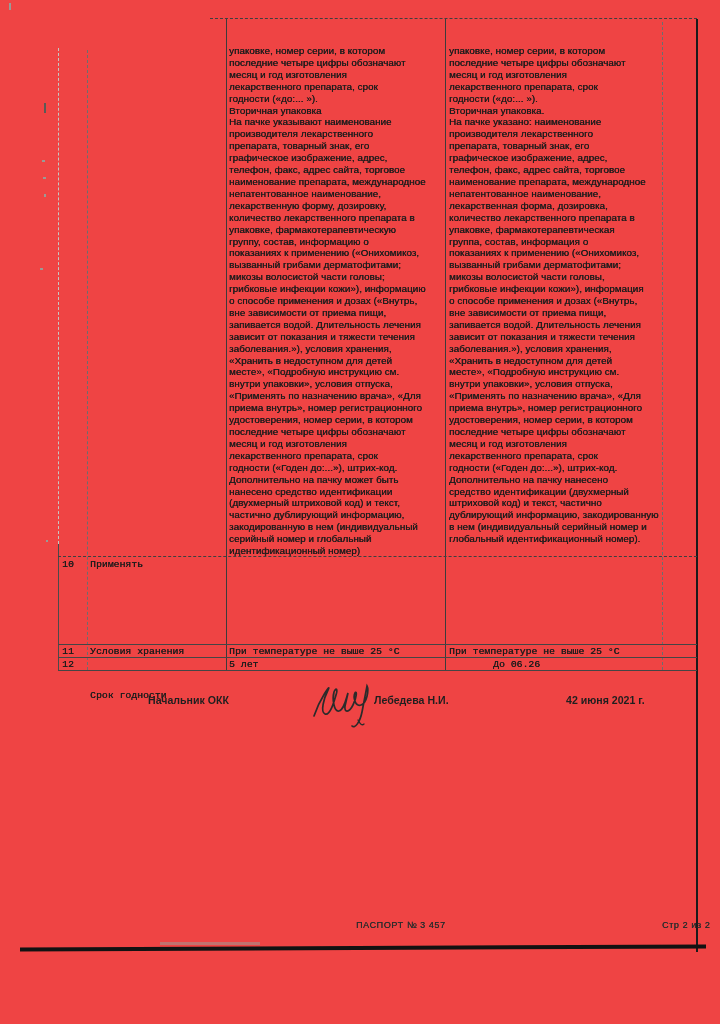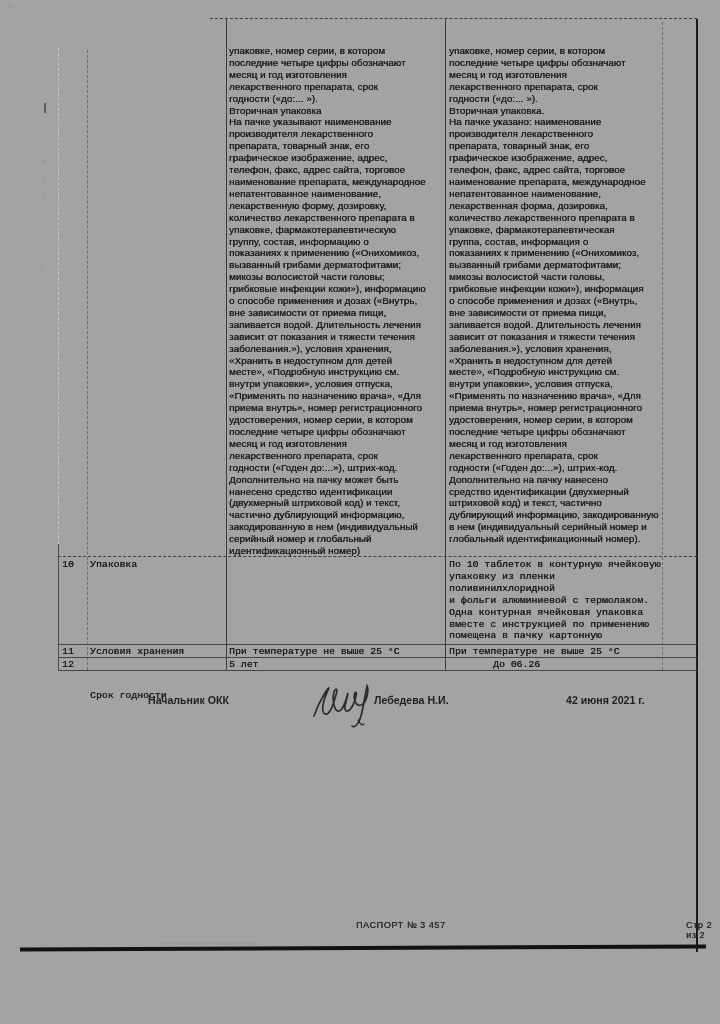--- a/index.html
+++ b/index.html
@@ -1,19 +1,19 @@
 <!DOCTYPE html>
 <html><head>
 <meta charset="utf-8">
 <style>
   html,body{margin:0;padding:0;}
   body{background:#e8e8e6;}
   #page{
     position:relative;width:720px;height:1024px;margin:0 auto;
-    background:#a3a3a3;overflow:hidden;
+    background:#ef4444;overflow:hidden;
     font-family:"Liberation Sans",sans-serif;color:#1d1d1d;
   }
   .abs{position:absolute;}
   .body-txt{
     position:absolute;
     font-family:"Liberation Sans",sans-serif;
     font-size:9.8px;line-height:11.9px;
     color:#1c1c1c;white-space:pre-line;
     text-shadow:0.35px 0 0 #1c1c1c;
     letter-spacing:0.05px;
@@ -149,27 +149,21 @@
 лекарственного препарата, срок
 годности («Годен до:...»), штрих-код.
 Дополнительно на пачку  нанесено
 средство идентификации (двухмерный
 штриховой код) и текст, частично
 дублирующий информацию, закодированную
 в нем (индивидуальный серийный номер и
 глобальный идентификационный номер).</div>
 
   <div class="cell-txt" style="left:62px;top:559px;">10</div>
-  <div class="cell-txt" style="left:90px;top:559px;">Упаковка</div>
-  <div class="cell-txt" style="left:449px;top:559px;width:212px;">По 10  таблеток в контурную ячейковую
-упаковку из пленки поливинилхлоридной
-и фольги алюминиевой с термолаком.
-Одна  контурная ячейковая упаковка
-вместе с инструкцией по применению
-помещена в пачку картонную</div>
+  <div class="cell-txt" style="left:90px;top:559px;">Применять</div>
 
   <div class="cell-txt" style="left:62px;top:646px;">11</div>
   <div class="cell-txt" style="left:90px;top:646px;">Условия хранения</div>
   <div class="cell-txt" style="left:229px;top:646px;">При температуре не выше 25 °С</div>
   <div class="cell-txt" style="left:449px;top:646px;">При температуре не выше 25 °С</div>
 
   <div class="cell-txt" style="left:62px;top:659px;">12</div>
   <div class="cell-txt" style="left:90px;top:659px;margin-top:31px;">Срок годности</div>
   <div class="cell-txt" style="left:229px;top:659px;">5 лет</div>
   <div class="cell-txt" style="left:449px;top:659px;margin-left:44px;">До 06.26</div>
@@ -180,21 +174,21 @@
     <path d="M14 40 C20 22 32 6 28 14 C24 22 20 36 25 38 C30 40 34 26 36 19
              C38 13 36 11 34 16 C32 23 34 36 39 35 C44 34 46 23 48 17
              L45 30 C44 37 49 37 53 29 C57 21 57 14 55 17 C53 21 55 31 61 29
              C67 27 69 14 67 10 L62 36 C60 46 55 53 52 50" fill="none" stroke="#2b2b2b" stroke-width="1.7" stroke-linecap="round"></path>
     <path d="M58 44 C60 48 62 50 64 48" fill="none" stroke="#2b2b2b" stroke-width="1.3" stroke-linecap="round"></path>
   </svg>
   <div class="signoff-txt" style="left:374px;top:694px;">Лебедева Н.И.</div>
   <div class="signoff-txt" style="left:566px;top:694px;">42 июня 2021 г.</div>
 
   <div class="footer-txt" style="left:312px;top:920px;">ПАСПОРТ № 3 457</div>
-  <div class="footer-txt" style="left:618px;top:920px;margin-left:24px;">Стр 2 из 2</div>
+  <div class="footer-txt" style="left:618px;top:920px;">Стр 2 из 2</div>
 
   <div class="artifact" style="left:9px;top:3px;width:2px;height:7px;"></div>
   <div class="artifact" style="left:44px;top:103px;width:2px;height:10px;background:#5a5a56;"></div>
   <div class="artifact" style="left:42px;top:160px;width:3px;height:2px;"></div>
   <div class="artifact" style="left:43px;top:177px;width:3px;height:2px;"></div>
   <div class="artifact" style="left:44px;top:194px;width:2px;height:3px;"></div>
   <div class="artifact" style="left:40px;top:268px;width:3px;height:2px;"></div>
   <div class="artifact" style="left:46px;top:540px;width:2px;height:2px;"></div>
 </div>
 

